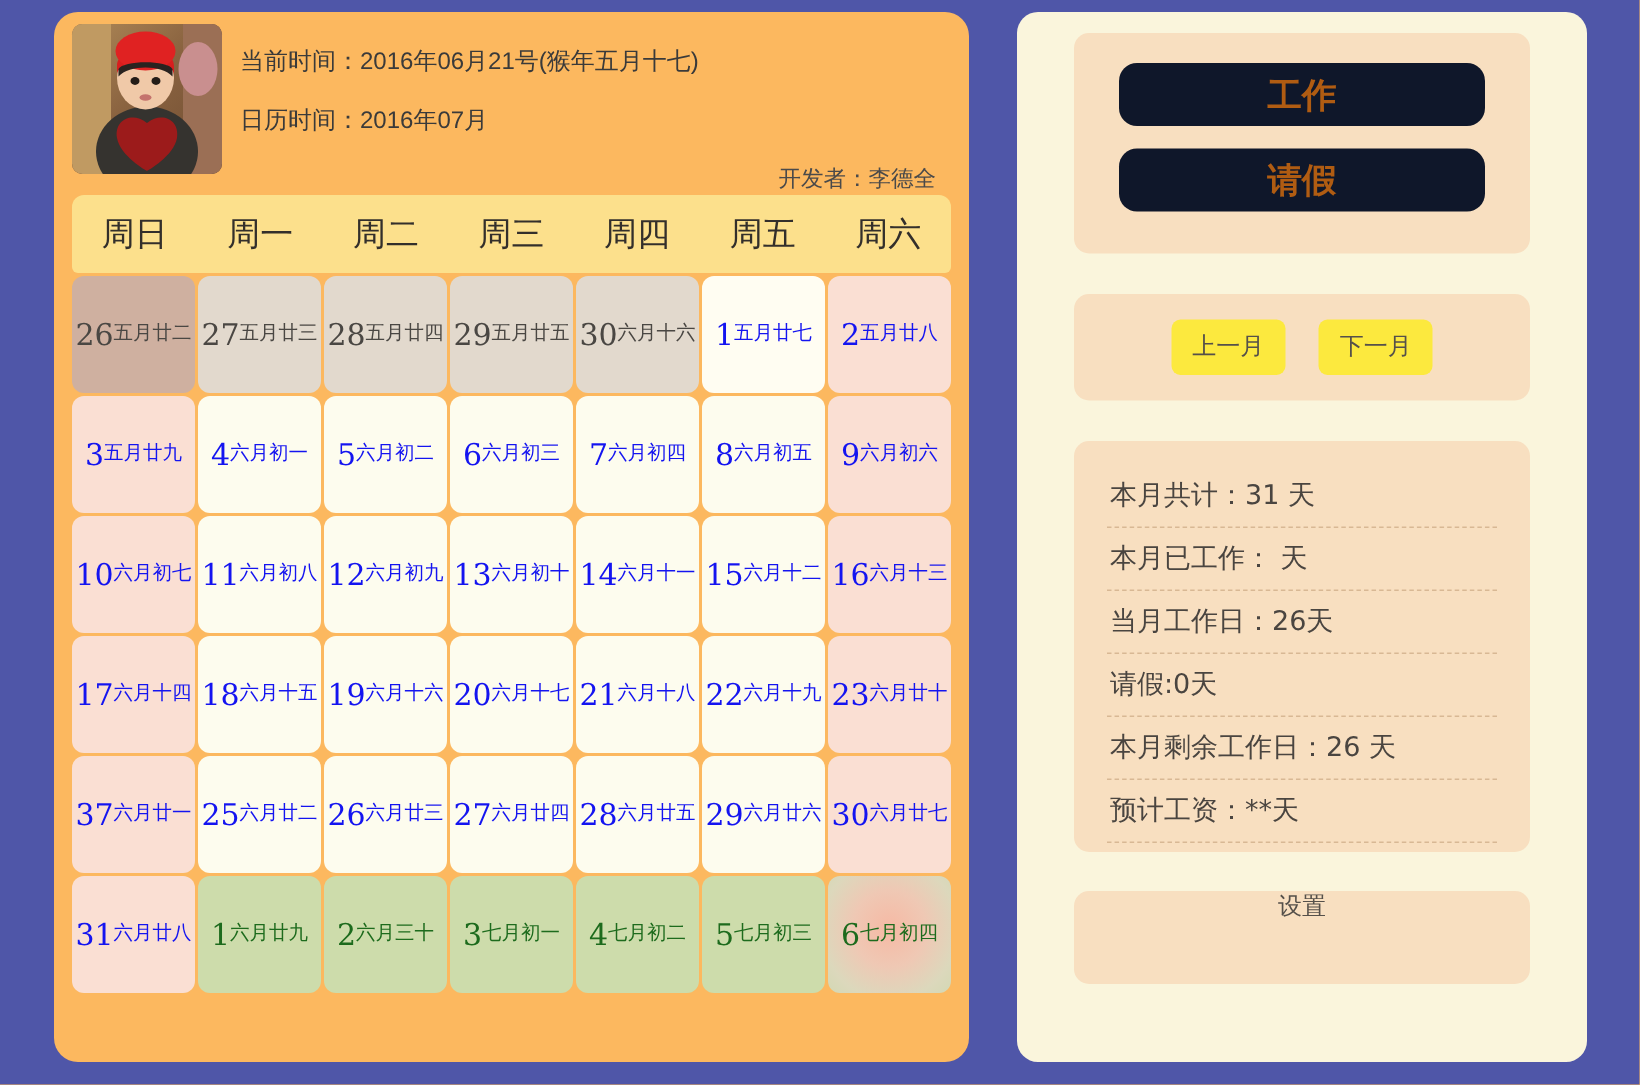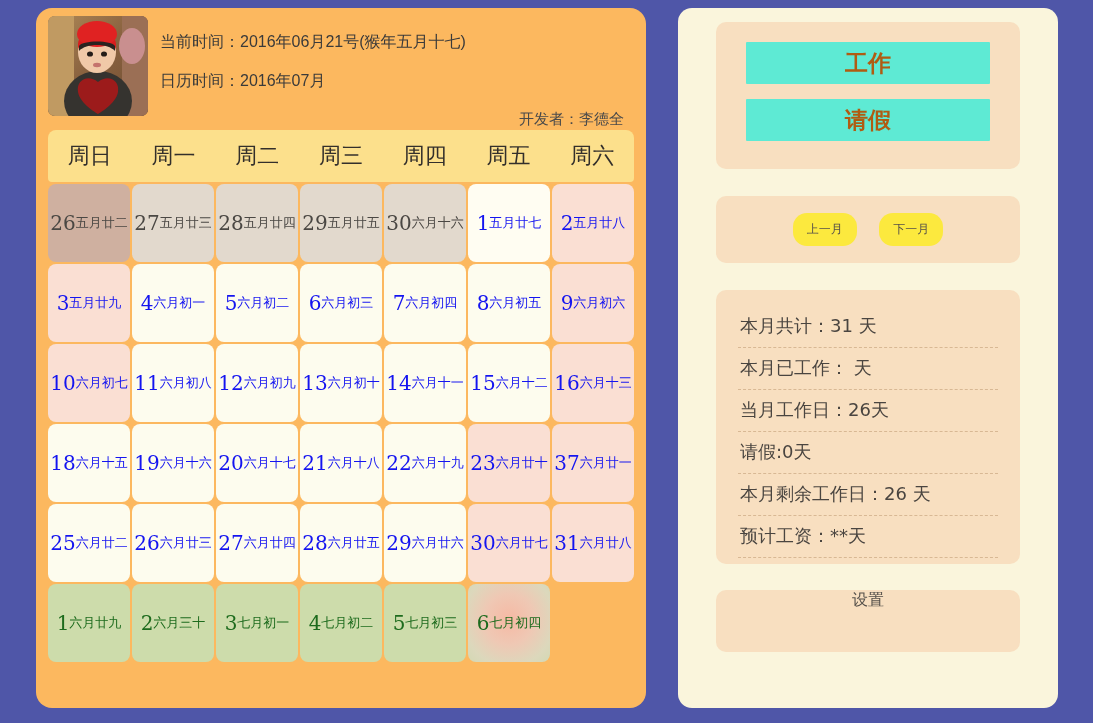--- a/index.html
+++ b/index.html
@@ -163,44 +163,44 @@
   }
 
   #actions-card {
     margin-top: 2px;
     padding: 20px 30px 28px 30px;
   }
   .action-btn {
     display: block;
     width: 100%;
     height: 42px;
-    background: #5eead4;
+    background: #0f172a;
     border: none;
-    border-radius: 1px;
+    border-radius: 12px;
     color: #b05c12;
     font-size: 23px;
     font-weight: bold;
     font-family: "DejaVu Sans", sans-serif;
     cursor: pointer;
     padding: 0;
   }
   #leave-button { margin-top: 15px; }
 
   #nav-card {
     margin-top: 27px;
     padding: 17px 0;
     text-align: center;
   }
   .nav-btn {
     display: inline-block;
     background: #fce93e;
     border: none;
-    border-radius: 14px;
+    border-radius: 6px;
     color: #55504a;
-    font-size: 12px;
+    font-size: 16px;
     font-family: "DejaVu Sans", sans-serif;
     padding: 8px 14px;
     cursor: pointer;
   }
   #next-month-button { margin-left: 18px; }
 
   #stats-card {
     margin-top: 27px;
     padding: 16px 22px 6px 22px;
   }
@@ -354,20 +354,24 @@
         <div class="day-lunar">六月十一</div>
       </div>
       <div class="day-cell weekday">
         <div class="day-num">15</div>
         <div class="day-lunar">六月十二</div>
       </div>
       <div class="day-cell weekend">
         <div class="day-num">16</div>
         <div class="day-lunar">六月十三</div>
       </div>
+      <div class="day-cell weekend">
+        <div class="day-num">17</div>
+        <div class="day-lunar">六月十四</div>
+      </div>
       <div class="day-cell weekday">
         <div class="day-num">18</div>
         <div class="day-lunar">六月十五</div>
       </div>
       <div class="day-cell weekday">
         <div class="day-num">19</div>
         <div class="day-lunar">六月十六</div>
       </div>
       <div class="day-cell weekday">
         <div class="day-num">20</div>

